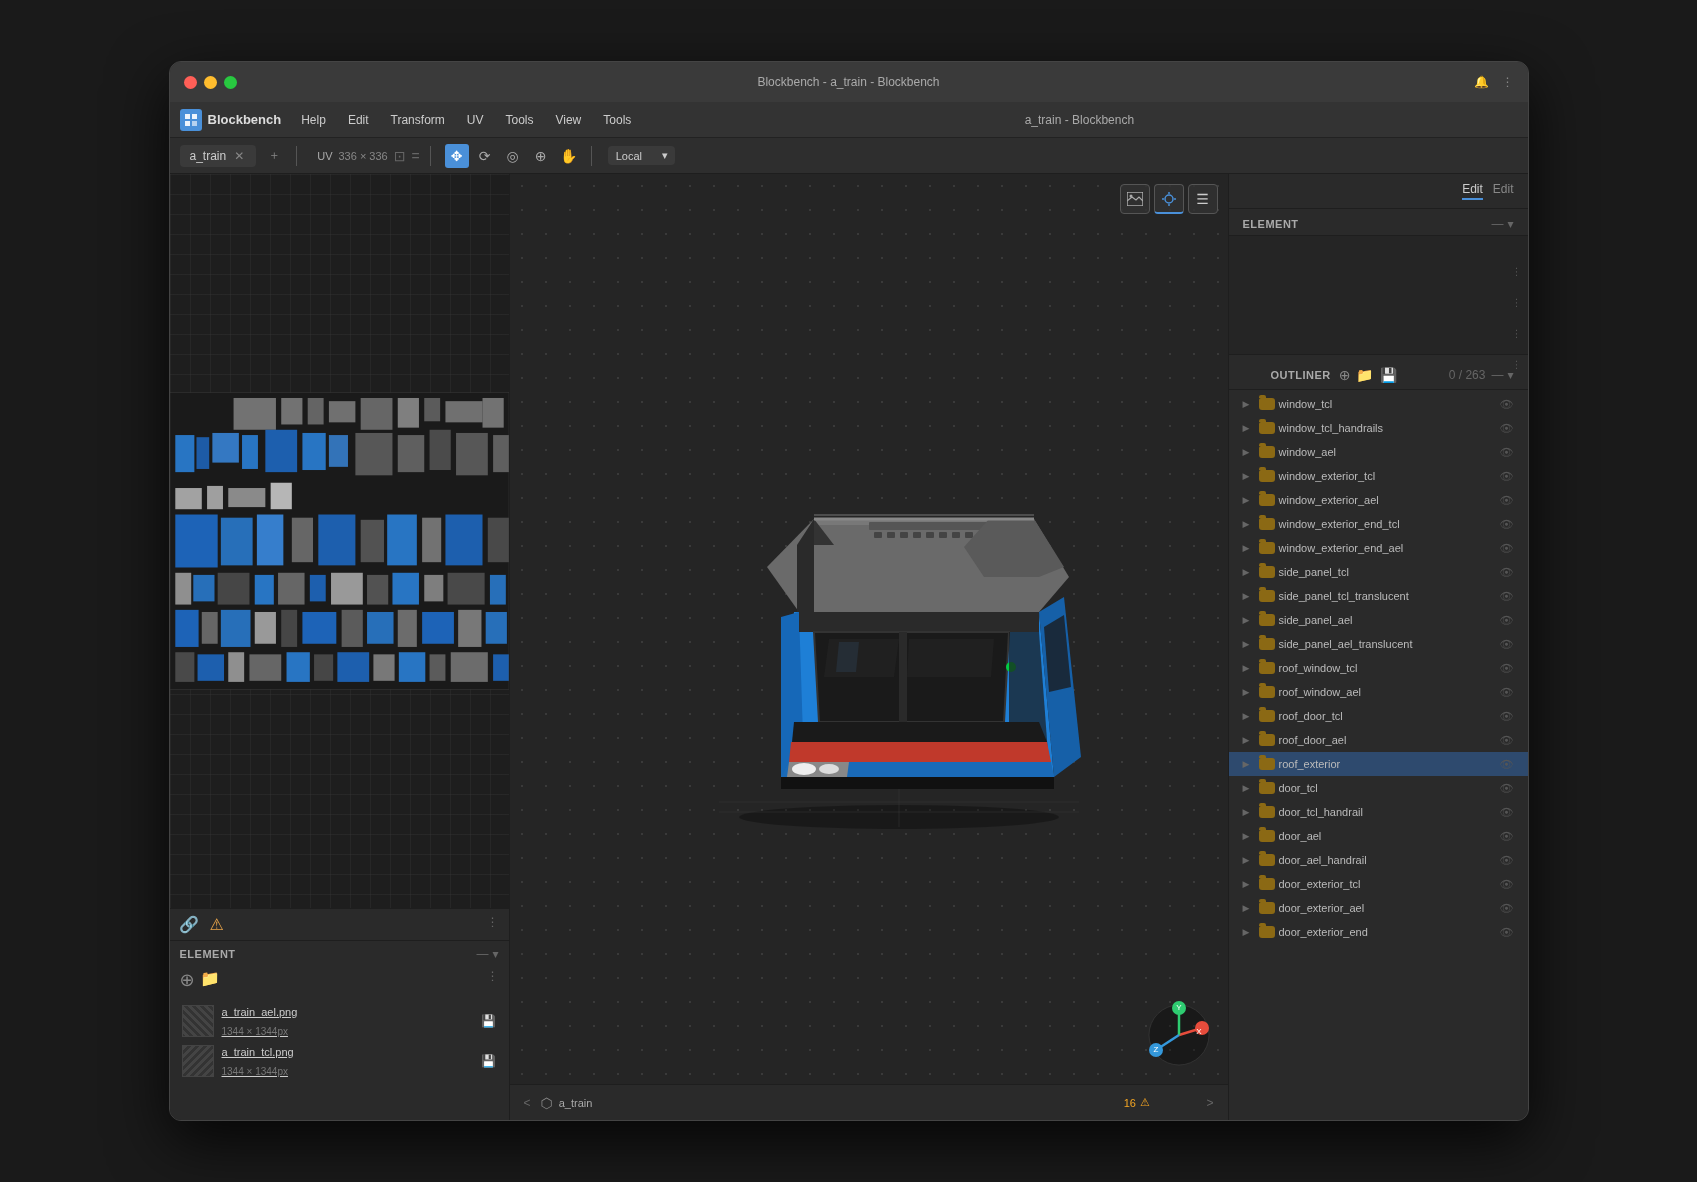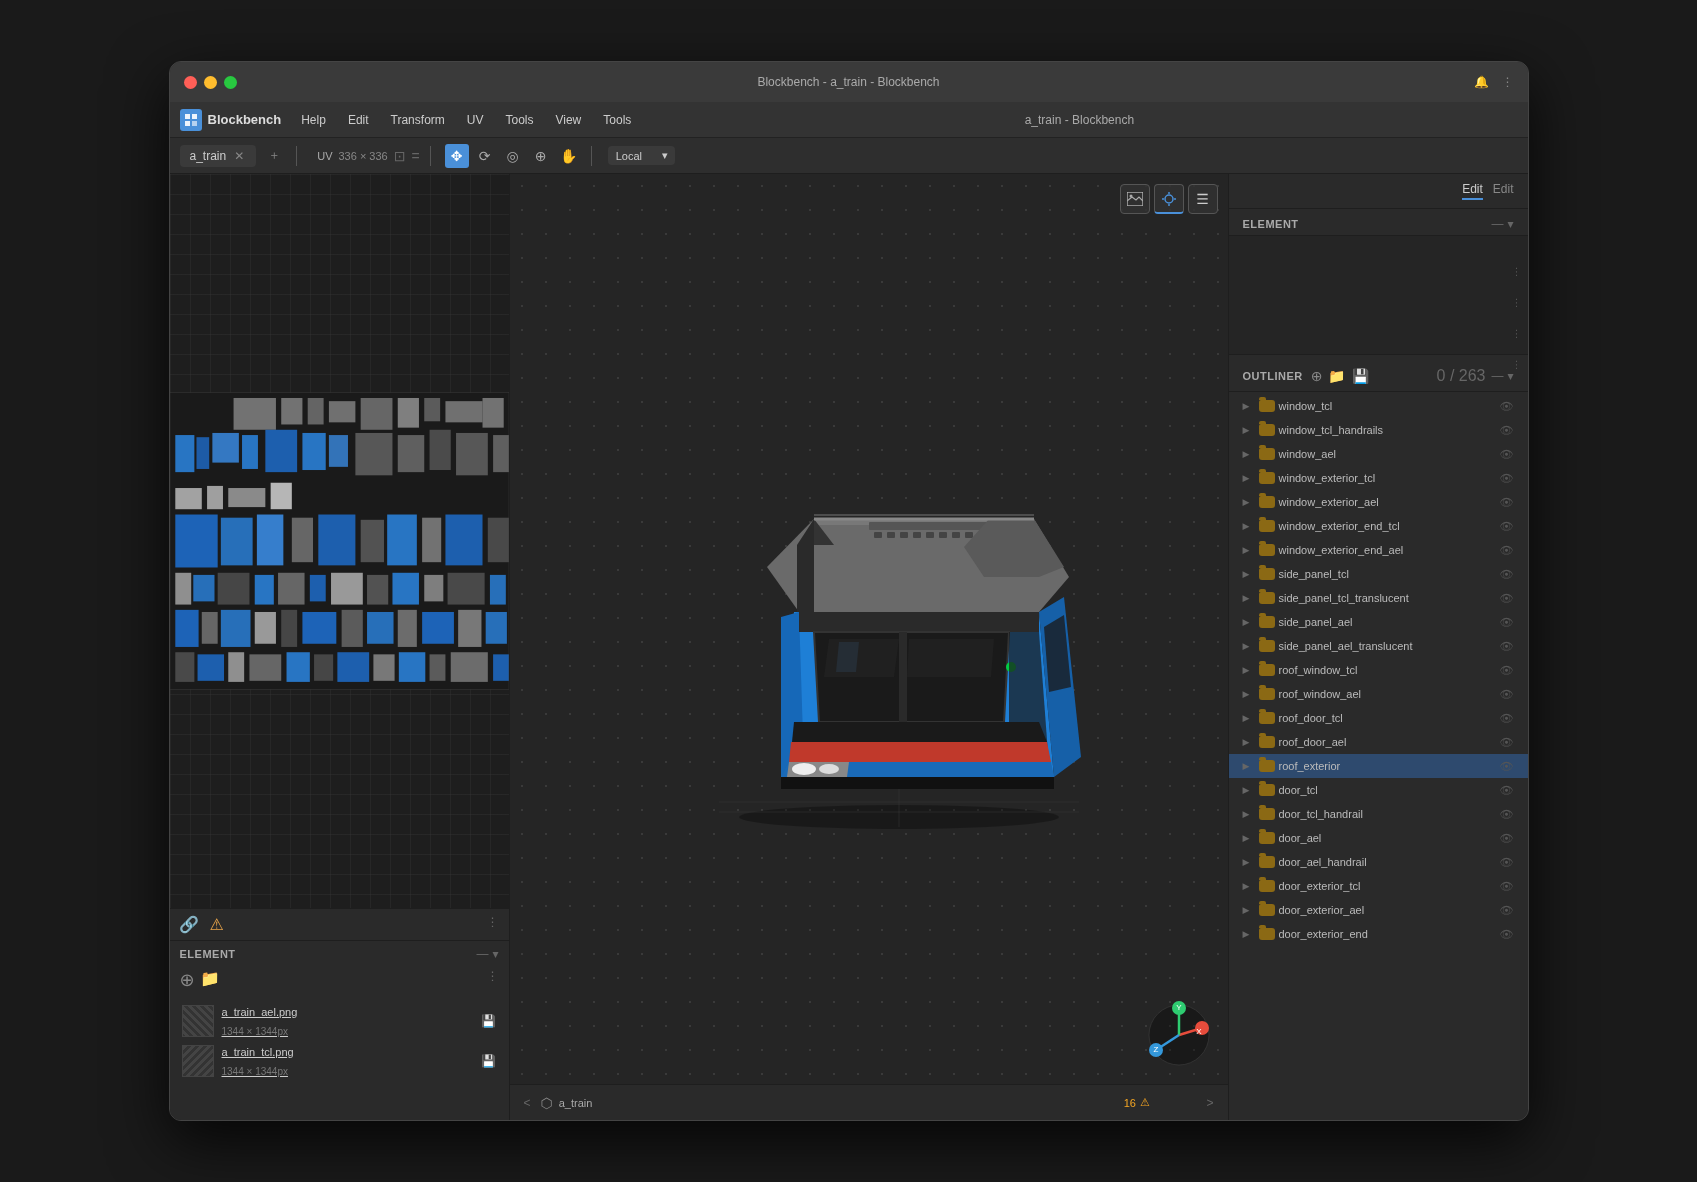--- a/index.html
+++ b/index.html
@@ -440,31 +440,32 @@
       align-items: center;
       padding: 8px 14px 6px;
       border-bottom: 1px solid #1e1e1e;
       flex-shrink: 0;
     }
     .outliner-title {
       font-size: 11px;
       font-weight: 600;
       color: #aaa;
       letter-spacing: 0.5px;
+      margin-left: 28px;
     }
     .outliner-icons {
       display: flex;
       gap: 6px;
       margin: 0 8px;
       color: #777;
     }
     .outliner-count {
       margin-left: auto;
       color: #666;
-      font-size: 16px;
+      font-size: 12px;
       padding-left: 12px;
     }
     .outliner-controls {
       display: flex;
       gap: 4px;
       color: #666;
       margin-left: 6px;
     }
     .outliner-list {
       flex: 1;

